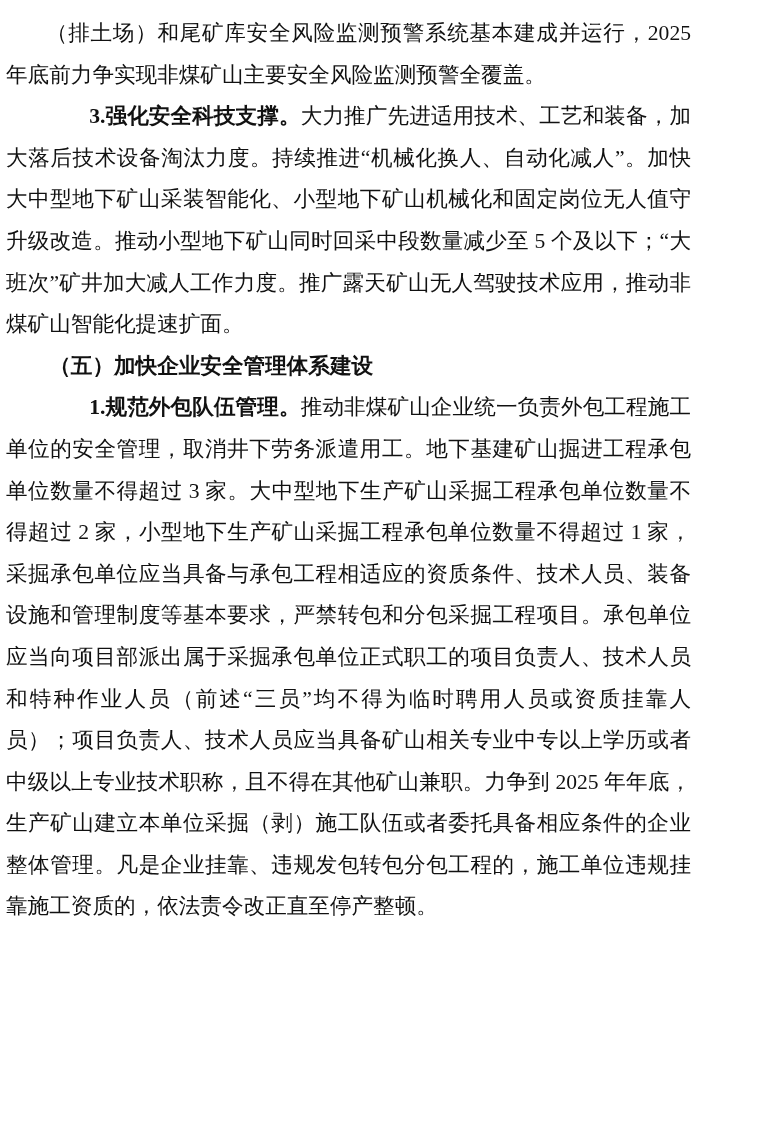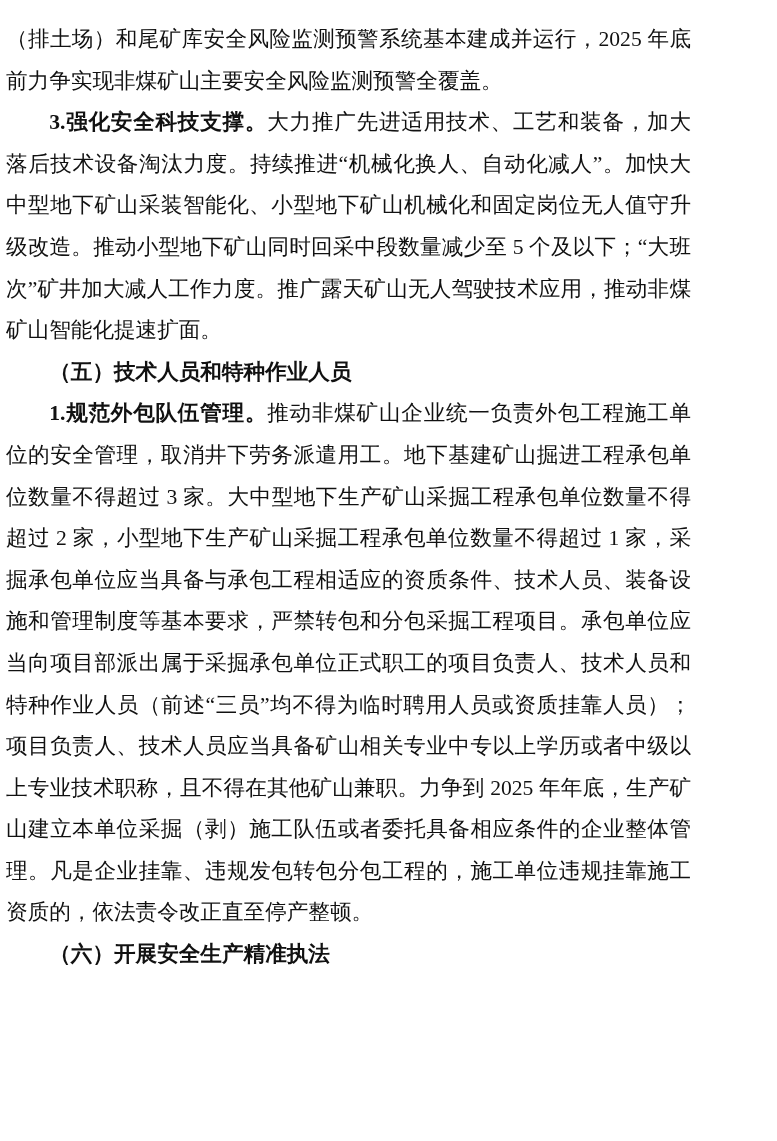--- a/index.html
+++ b/index.html
@@ -6,21 +6,21 @@
     margin: 0;
     padding: 0;
     background: #ffffff;
   }
   .page {
     position: relative;
     box-sizing: border-box;
     width: 704px;
     height: 1141px;
     background: #ffffff;
-    padding: 19px 13px 0 6px;
+    padding: 13px 13px 0 6px;
     font-family: "Liberation Serif", "DejaVu Serif", serif;
     font-size: 21.6px;
     line-height: 41.6px;
     color: #111111;
     overflow: hidden;
   }
   .para {
     margin: 0;
     text-align: justify;
     text-justify: inter-character;
@@ -30,31 +30,31 @@
   .para.no-indent {
     text-indent: 0;
   }
   .heading {
     margin: 0;
     text-indent: 2em;
     font-weight: bold;
   }
   .lead {
     font-weight: bold;
+    margin-left: 40px;
   }
 </style>
 </head>
 <body>
 
 <div class="page">
 
   <p class="para no-indent"><span class="lead"></span><span>（排土场）和尾矿库安全风险监测预警系统基本建成并运行，2025 年底前力争实现非煤矿山主要安全风险监测预警全覆盖。</span></p>
 
   <p class="para"><span class="lead">3.强化安全科技支撑。</span><span>大力推广先进适用技术、工艺和装备，加大落后技术设备淘汰力度。持续推进“机械化换人、自动化减人”。加快大中型地下矿山采装智能化、小型地下矿山机械化和固定岗位无人值守升级改造。推动小型地下矿山同时回采中段数量减少至 5 个及以下；“大班次”矿井加大减人工作力度。推广露天矿山无人驾驶技术应用，推动非煤矿山智能化提速扩面。</span></p>
 
-  <p class="heading"><span>（五）技术人员和特种作业人员</span></p>
+  <p class="heading"><span>（五）加快企业安全管理体系建设</span></p>
 
   <p class="para"><span class="lead">1.规范外包队伍管理。</span><span>推动非煤矿山企业统一负责外包工程施工单位的安全管理，取消井下劳务派遣用工。地下基建矿山掘进工程承包单位数量不得超过 3 家。大中型地下生产矿山采掘工程承包单位数量不得超过 2 家，小型地下生产矿山采掘工程承包单位数量不得超过 1 家，采掘承包单位应当具备与承包工程相适应的资质条件、技术人员、装备设施和管理制度等基本要求，严禁转包和分包采掘工程项目。承包单位应当向项目部派出属于采掘承包单位正式职工的项目负责人、技术人员和特种作业人员（前述“三员”均不得为临时聘用人员或资质挂靠人员）；项目负责人、技术人员应当具备矿山相关专业中专以上学历或者中级以上专业技术职称，且不得在其他矿山兼职。力争到 2025 年年底，生产矿山建立本单位采掘（剥）施工队伍或者委托具备相应条件的企业整体管理。凡是企业挂靠、违规发包转包分包工程的，施工单位违规挂靠施工资质的，依法责令改正直至停产整顿。</span></p>
 
 
-  <p class="heading"><span>（六）开展安全生产精准执法</span></p>
 
 </div>
 
 </body></html>

